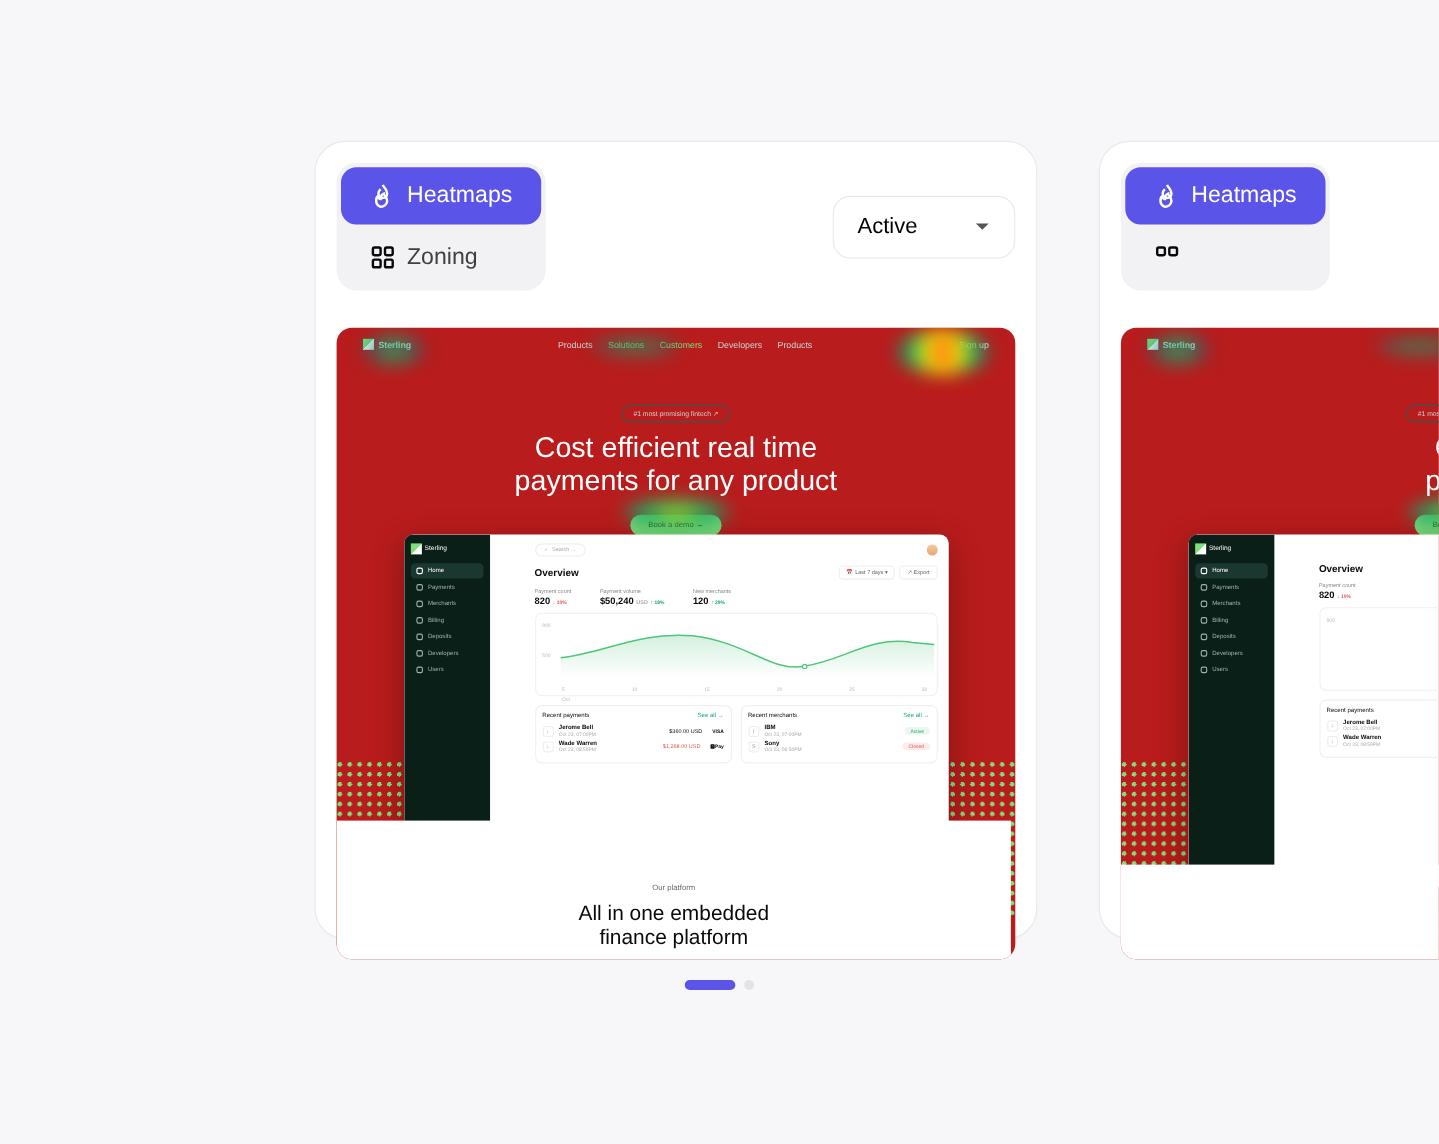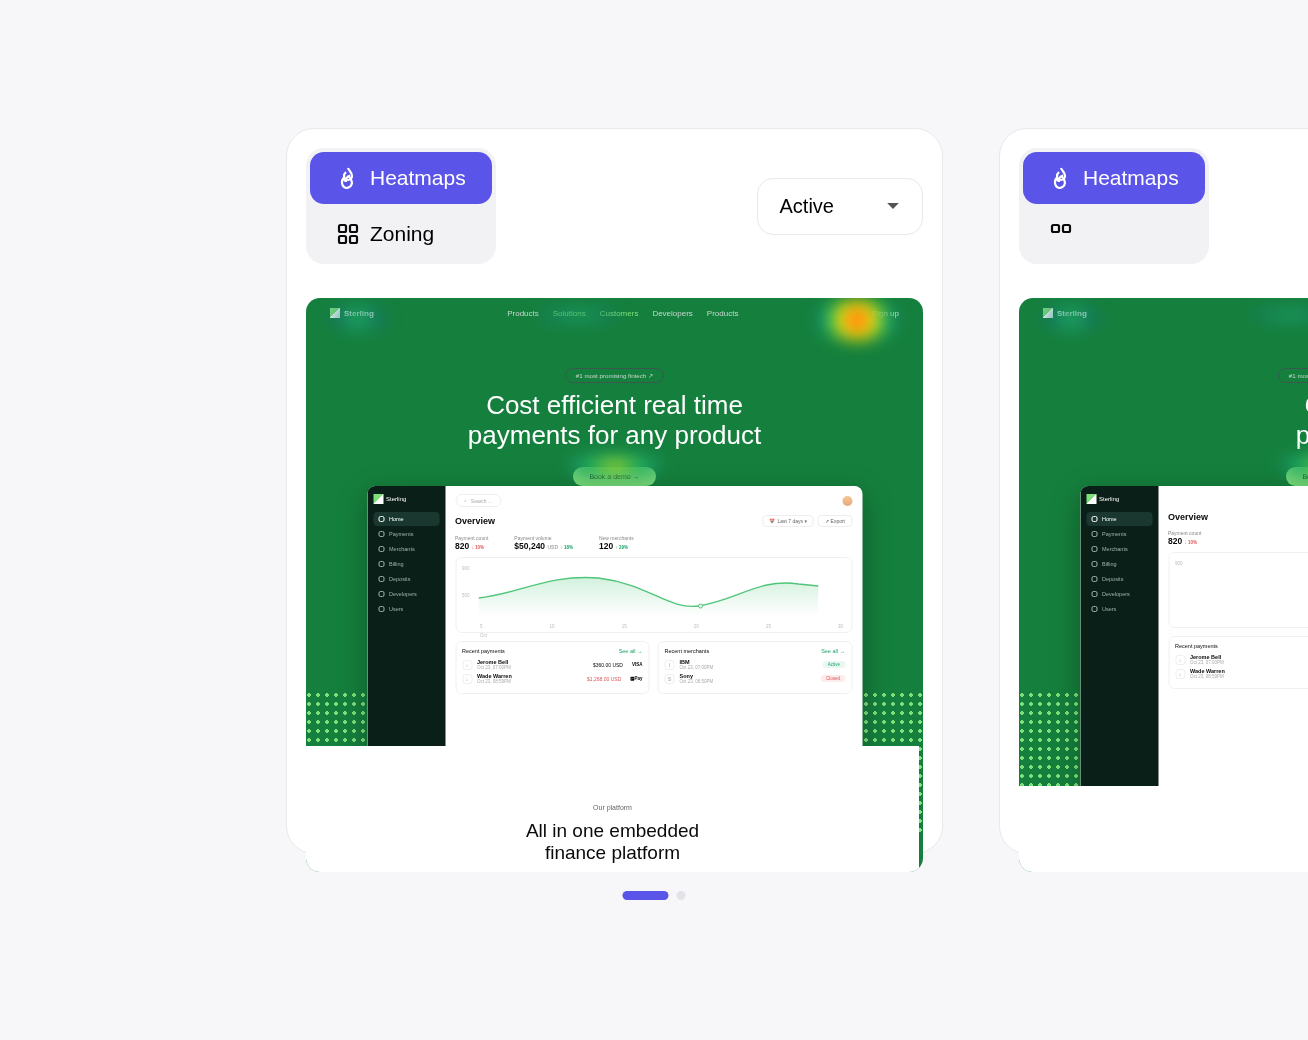--- a/index.html
+++ b/index.html
@@ -1,39 +1,39 @@
 <!DOCTYPE html>
 <html><head>
 <meta charset="utf-8">
 <style>
 * { margin:0; padding:0; box-sizing:border-box; font-family:-apple-system,BlinkMacSystemFont,'Segoe UI',sans-serif; }
 body { width:1308px; height:1040px; background:#f7f7f9; border-radius:20px; overflow:hidden; position:relative; }
 .stage { position:absolute; top:128px; left:286px; width:1100px; height:770px; display:flex; gap:56px; }
 .card { width:657px; height:726px; background:#fff; border:1px solid #e8e8ed; border-radius:28px; padding:19px; flex-shrink:0; }
 .card-head { display:flex; justify-content:space-between; align-items:center; margin-bottom:34px; }
 .seg { display:flex; background:#f2f2f5; border-radius:18px; padding:4px; gap:4px;flex-direction:column; }
-.seg-btn { display:flex; align-items:center; gap:10px; padding:14px 26px; border-radius:14px; border:none; background:transparent; font-size:21px; font-weight:500; cursor:pointer; color:#000000; }
+.seg-btn { display:flex; align-items:center; gap:10px; padding:14px 26px; border-radius:14px; border:none; background:transparent; font-size:21px; font-weight:500; cursor:pointer; color:#404040; }
 .seg-btn.active { background:#5a54e8; color:#fff; }
 .seg-icon { width:24px; height:24px; }
 .dropdown { display:flex; align-items:center; gap:52px; background:#fff; border:1px solid #e8e8ed; border-radius:16px; padding:16px 22px; font-size:20px; cursor:pointer; }
 .chev { width:14px; height:14px; }
-.site { width:100%; height:574px; border-radius:14px; overflow:hidden; background:#15803d; color:#fff; position:relative; }
+.site { width:100%; height:574px; border-radius:14px; overflow:hidden; background:#b91c1c; color:#fff; position:relative; }
 .site-nav { display:flex; align-items:center; justify-content:space-between; padding:10px 24px; font-size:8px; }
 .brand { display:flex; align-items:center; gap:4px; font-weight:600; }
 .brand-ico { width:10px; height:10px; display:inline-block; background:linear-gradient(135deg,#7fe07a 50%,#fff 50%); }
 .nav-links { display:flex; gap:14px; color:#c8d6d1; }
 .nav-links span.hl { color:#7fe07a; }
 .pill { display:inline-block; padding:3px 10px; border:1px solid #3a5850; border-radius:20px; font-size:6.2px; color:#c8d6d1; margin:40px auto 8px; }
 .hero { text-align:center; }
 .hero h1 { font-size:26px; font-weight:400; line-height:1.15; }
 .cta { display:inline-block; margin:16px auto; padding:6px 16px; background:#7fe07a; color:#0a2a22; font-size:7px; border-radius:14px; }
 .dots { position:absolute; bottom:40px; width:140px; height:140px; background:radial-gradient(circle at 3px 3px,#7fe07a 2px,transparent 2px); background-size:9px 9px; }
 .dots.l { left:0; }
 .dots.r { right:0; transform:scaleX(-1); }
-.dash { position:absolute; top:188px; left:50%; transform:translateX(-50%); width:495px; height:320px; background:#fff; color:#0a0a0a; border-radius:8px; display:flex; overflow:hidden; box-shadow:0 8px 30px rgba(0,0,0,.3); }
+.dash { position:absolute; top:188px; left:50%; transform:translateX(-50%); width:495px; height:320px; background:#fff; color:#0a0a0a; border-radius:8px; display:flex; overflow:hidden; box-shadow:0 8px 30px rgba(0,0,0,.3);gap:31px; }
 .sidebar { width:78px; background:#0a1f18; padding:8px 6px; }
 .sb-brand { display:flex; align-items:center; gap:3px; font-size:6px; color:#fff; margin-bottom:8px; }
 .sb-item { display:flex; align-items:center; gap:5px; padding:4px 5px; font-size:5.5px; color:#9ab5ac; border-radius:4px; margin-bottom:1px; }
 .sb-item.on { background:#1a3830; color:#fff; }
 .sb-ico { width:6px; height:6px; border:1px solid currentColor; border-radius:2px; display:inline-block; }
 .main { flex:1; padding:8px 10px; }
 .topbar { display:flex; justify-content:space-between; align-items:center; margin-bottom:8px; }
 .search { display:flex; align-items:center; gap:4px; font-size:5px; color:#aaa; border:1px solid #eee; border-radius:10px; padding:2px 8px; }
 .avatar { width:10px; height:10px; border-radius:50%; background:linear-gradient(#f4c89a,#e8a875); }
 .ovw-head { display:flex; justify-content:space-between; align-items:center; margin-bottom:8px; }

